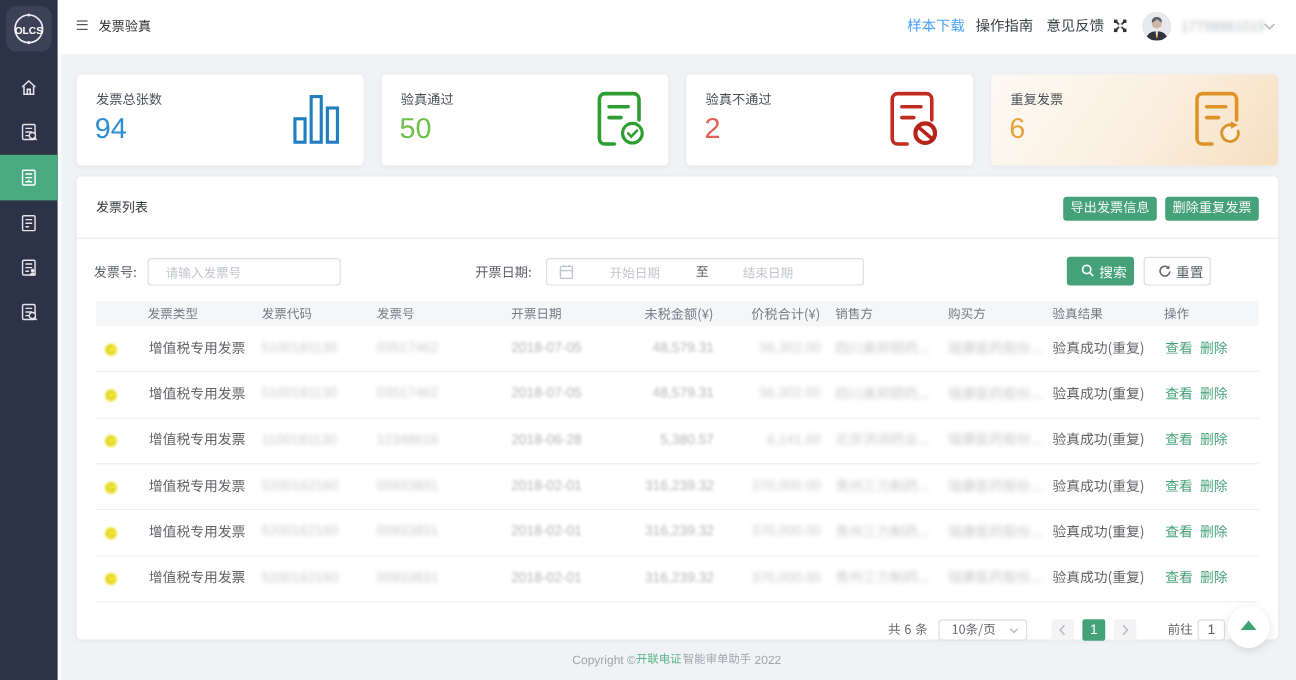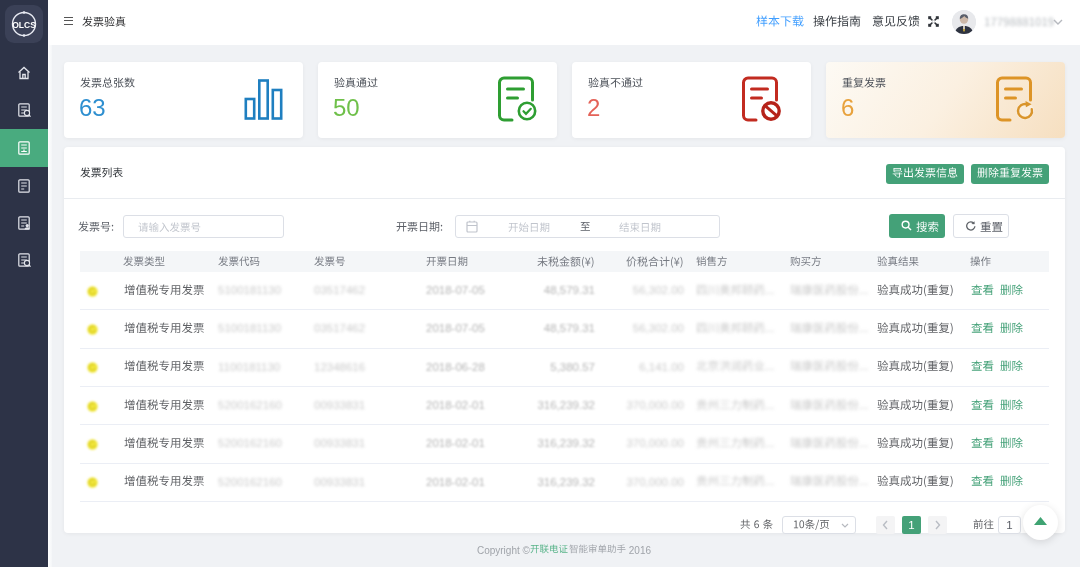--- a/index.html
+++ b/index.html
@@ -79,21 +79,21 @@
 <div style="position:absolute;left:64px;top:62px;width:239px;height:76px;background:#fff;border-radius:4px;box-shadow:0 1px 4px rgba(0,0,0,.05);"></div>
 <div style="position:absolute;left:80px;top:76.5px;"><svg style="vertical-align:top;" width="55.0" height="13.8" viewBox="0 0 55.0 13.8">
       <g fill="#4a4f57" transform="translate(0,9.7) scale(0.011000,-0.011000)">
         <path transform="translate(0,0)" d="M673 790C716 744 773 680 801 642L860 683C832 719 774 781 731 826ZM144 523C154 534 188 540 251 540H391C325 332 214 168 30 57C49 44 76 15 86 -1C216 79 311 181 381 305C421 230 471 165 531 110C445 49 344 7 240 -18C254 -34 272 -62 280 -82C392 -51 498 -5 589 61C680 -6 789 -54 917 -83C928 -62 948 -32 964 -16C842 7 736 50 648 108C735 185 803 285 844 413L793 437L779 433H441C454 467 467 503 477 540H930L931 612H497C513 681 526 753 537 830L453 844C443 762 429 685 411 612H229C257 665 285 732 303 797L223 812C206 735 167 654 156 634C144 612 133 597 119 594C128 576 140 539 144 523ZM588 154C520 212 466 281 427 361H742C706 279 652 211 588 154Z"></path>
         <path transform="translate(1000,0)" d="M646 107C729 60 834 -10 884 -56L942 -11C887 35 782 101 700 145ZM175 365V305H827V365ZM271 148C218 85 129 24 44 -14C61 -26 90 -51 102 -64C185 -20 281 51 341 124ZM54 236V173H463V2C463 -10 460 -14 445 -14C430 -15 383 -15 327 -13C337 -33 348 -61 351 -81C424 -81 470 -80 500 -69C531 -58 539 -39 539 0V173H949V236ZM125 661V430H881V661H646V738H929V800H65V738H347V661ZM416 738H575V661H416ZM195 604H347V488H195ZM416 604H575V488H416ZM646 604H807V488H646Z"></path>
         <path transform="translate(2000,0)" d="M759 214C816 145 875 52 897 -10L958 28C936 91 875 180 816 247ZM412 269C478 224 554 153 591 104L647 152C609 199 532 267 465 311ZM281 241V34C281 -47 312 -69 431 -69C455 -69 630 -69 656 -69C748 -69 773 -41 784 74C762 78 730 90 713 101C707 13 700 -1 650 -1C611 -1 464 -1 435 -1C371 -1 360 5 360 35V241ZM137 225C119 148 84 60 43 9L112 -24C157 36 190 130 208 212ZM265 567H737V391H265ZM186 638V319H820V638H657C692 689 729 751 761 808L684 839C658 779 614 696 575 638H370L429 668C411 715 365 784 321 836L257 806C299 755 341 685 358 638Z"></path>
         <path transform="translate(3000,0)" d="M846 795C790 692 697 595 598 533C615 522 644 496 656 483C756 552 856 660 919 774ZM117 577C112 480 100 352 88 273H288C278 93 266 21 248 3C239 -6 229 -8 212 -8C194 -8 145 -7 94 -3C106 -22 115 -50 116 -70C167 -73 217 -73 243 -71C274 -68 293 -62 311 -42C340 -12 352 75 364 310C365 320 366 341 366 341H166C172 391 177 450 182 506H360V802H93V732H288V577ZM474 -85C490 -71 518 -59 717 25C715 41 713 73 713 95L562 38V380H660C706 186 791 22 920 -66C932 -46 955 -20 972 -5C854 66 772 212 730 380H958V452H562V820H488V452H376V380H488V47C488 7 460 -12 442 -21C454 -36 469 -67 474 -85Z"></path>
         <path transform="translate(4000,0)" d="M443 821C425 782 393 723 368 688L417 664C443 697 477 747 506 793ZM88 793C114 751 141 696 150 661L207 686C198 722 171 776 143 815ZM410 260C387 208 355 164 317 126C279 145 240 164 203 180C217 204 233 231 247 260ZM110 153C159 134 214 109 264 83C200 37 123 5 41 -14C54 -28 70 -54 77 -72C169 -47 254 -8 326 50C359 30 389 11 412 -6L460 43C437 59 408 77 375 95C428 152 470 222 495 309L454 326L442 323H278L300 375L233 387C226 367 216 345 206 323H70V260H175C154 220 131 183 110 153ZM257 841V654H50V592H234C186 527 109 465 39 435C54 421 71 395 80 378C141 411 207 467 257 526V404H327V540C375 505 436 458 461 435L503 489C479 506 391 562 342 592H531V654H327V841ZM629 832C604 656 559 488 481 383C497 373 526 349 538 337C564 374 586 418 606 467C628 369 657 278 694 199C638 104 560 31 451 -22C465 -37 486 -67 493 -83C595 -28 672 41 731 129C781 44 843 -24 921 -71C933 -52 955 -26 972 -12C888 33 822 106 771 198C824 301 858 426 880 576H948V646H663C677 702 689 761 698 821ZM809 576C793 461 769 361 733 276C695 366 667 468 648 576Z"></path>
       </g>
     </svg></div>
-<div style="position:absolute;left:79px;top:93.5px;font-size:24px;color:#2e8fd0;font-family:'Liberation Sans',sans-serif;">63</div>
+<div style="position:absolute;left:79px;top:93.5px;font-size:24px;color:#2e8fd0;font-family:'Liberation Sans',sans-serif;">94</div>
 <div style="position:absolute;left:318px;top:62px;width:239px;height:76px;background:#fff;border-radius:4px;box-shadow:0 1px 4px rgba(0,0,0,.05);"></div>
 <div style="position:absolute;left:334px;top:76.5px;"><svg style="vertical-align:top;" width="44.0" height="13.8" viewBox="0 0 44.0 13.8">
       <g fill="#4a4f57" transform="translate(0,9.7) scale(0.011000,-0.011000)">
         <path transform="translate(0,0)" d="M31 148 47 85C122 106 214 131 304 157L297 215C198 189 101 163 31 148ZM533 530V465H831V530ZM467 362C496 286 523 186 531 121L593 138C584 203 555 301 526 376ZM644 387C661 312 679 212 684 147L746 157C740 222 722 320 702 396ZM107 656C100 548 88 399 75 311H344C331 105 315 24 294 2C286 -8 275 -10 259 -10C240 -10 194 -9 145 -4C156 -22 164 -48 165 -67C213 -70 260 -71 285 -69C315 -66 333 -60 350 -39C382 -7 396 87 412 342C413 351 414 373 414 373L347 372H335C347 480 362 660 372 795H64V730H303C295 610 282 468 270 372H147C156 456 165 565 171 652ZM667 847C605 707 495 584 375 508C389 493 411 463 420 448C514 514 605 608 674 718C744 621 845 517 936 451C944 471 961 503 974 520C881 580 773 686 710 781L732 826ZM435 35V-31H945V35H792C841 127 897 259 938 365L870 382C837 277 776 128 727 35Z"></path>
         <path transform="translate(1000,0)" d="M593 46C705 9 819 -40 888 -78L948 -26C875 11 752 59 639 95ZM346 92C282 49 157 -1 57 -27C73 -41 96 -66 108 -80C207 -52 333 -1 412 50ZM469 842 461 755H85V691H452L441 628H200V175H57V112H945V175H803V628H514L526 691H919V755H536L549 832ZM272 175V246H728V175ZM272 460H728V402H272ZM272 509V575H728V509ZM272 354H728V294H272Z"></path>
         <path transform="translate(2000,0)" d="M65 757C124 705 200 632 235 585L290 635C253 681 176 751 117 800ZM256 465H43V394H184V110C140 92 90 47 39 -8L86 -70C137 -2 186 56 220 56C243 56 277 22 318 -3C388 -45 471 -57 595 -57C703 -57 878 -52 948 -47C949 -27 961 7 969 26C866 16 714 8 596 8C485 8 400 15 333 56C298 79 276 97 256 108ZM364 803V744H787C746 713 695 682 645 658C596 680 544 701 499 717L451 674C513 651 586 619 647 589H363V71H434V237H603V75H671V237H845V146C845 134 841 130 828 129C816 129 774 129 726 130C735 113 744 88 747 69C814 69 857 69 883 80C909 91 917 109 917 146V589H786C766 601 741 614 712 628C787 667 863 719 917 771L870 807L855 803ZM845 531V443H671V531ZM434 387H603V296H434ZM434 443V531H603V443ZM845 387V296H671V387Z"></path>
         <path transform="translate(3000,0)" d="M79 774C135 722 199 649 227 602L290 646C259 693 193 763 137 813ZM381 477C432 415 493 327 521 275L584 313C555 365 492 449 441 510ZM262 465H50V395H188V133C143 117 91 72 37 14L89 -57C140 12 189 71 222 71C245 71 277 37 319 11C389 -33 473 -43 597 -43C693 -43 870 -38 941 -34C942 -11 955 27 964 47C867 37 716 28 599 28C487 28 402 36 336 76C302 96 281 116 262 128ZM720 837V660H332V589H720V192C720 174 713 169 693 168C673 167 603 167 530 170C541 148 553 115 557 93C651 93 712 94 747 107C783 119 796 141 796 192V589H935V660H796V837Z"></path>
       </g>
     </svg></div>
 <div style="position:absolute;left:333px;top:93.5px;font-size:24px;color:#6fc04a;font-family:'Liberation Sans',sans-serif;">50</div>
@@ -847,21 +847,21 @@
       </g>
     </svg><span style="font-size:4px;">&nbsp;</span><svg style="vertical-align:top;" width="57.0" height="11.9" viewBox="0 0 57.0 11.9">
       <g fill="#a0a4aa" transform="translate(0,8.4) scale(0.009500,-0.009500)">
         <path transform="translate(0,0)" d="M615 691H823V478H615ZM545 759V410H896V759ZM269 118H735V19H269ZM269 177V271H735V177ZM195 333V-80H269V-43H735V-78H811V333ZM162 843C140 768 100 693 50 642C67 634 96 616 110 605C132 630 153 661 173 696H258V637L256 601H50V539H243C221 478 168 412 40 362C57 349 79 326 89 310C194 357 254 414 288 472C338 438 413 384 443 360L495 411C466 431 352 501 311 523L316 539H503V601H328L329 637V696H477V757H204C214 780 223 805 231 829Z"></path>
         <path transform="translate(1000,0)" d="M383 420V334H170V420ZM100 484V-79H170V125H383V8C383 -5 380 -9 367 -9C352 -10 310 -10 263 -8C273 -28 284 -57 288 -77C351 -77 394 -76 422 -65C449 -53 457 -32 457 7V484ZM170 275H383V184H170ZM858 765C801 735 711 699 625 670V838H551V506C551 424 576 401 672 401C692 401 822 401 844 401C923 401 946 434 954 556C933 561 903 572 888 585C883 486 876 469 837 469C809 469 699 469 678 469C633 469 625 475 625 507V609C722 637 829 673 908 709ZM870 319C812 282 716 243 625 213V373H551V35C551 -49 577 -71 674 -71C695 -71 827 -71 849 -71C933 -71 954 -35 963 99C943 104 913 116 896 128C892 15 884 -4 843 -4C814 -4 703 -4 681 -4C634 -4 625 2 625 34V151C726 179 841 218 919 263ZM84 553C105 562 140 567 414 586C423 567 431 549 437 533L502 563C481 623 425 713 373 780L312 756C337 722 362 682 384 643L164 631C207 684 252 751 287 818L209 842C177 764 122 685 105 664C88 643 73 628 58 625C67 605 80 569 84 553Z"></path>
         <path transform="translate(2000,0)" d="M429 826C445 798 462 762 474 733H83V569H158V661H839V569H917V733H544L560 738C550 767 526 813 506 847ZM217 290H460V177H217ZM217 355V465H460V355ZM780 290V177H538V290ZM780 355H538V465H780ZM460 628V531H145V54H217V110H460V-78H538V110H780V59H855V531H538V628Z"></path>
         <path transform="translate(3000,0)" d="M221 437H459V329H221ZM536 437H785V329H536ZM221 603H459V497H221ZM536 603H785V497H536ZM709 836C686 785 645 715 609 667H366L407 687C387 729 340 791 299 836L236 806C272 764 311 707 333 667H148V265H459V170H54V100H459V-79H536V100H949V170H536V265H861V667H693C725 709 760 761 790 809Z"></path>
         <path transform="translate(4000,0)" d="M633 840C633 763 633 686 631 613H466V542H628C614 300 563 93 371 -26C389 -39 414 -64 426 -82C630 52 685 279 700 542H856C847 176 837 42 811 11C802 -1 791 -4 773 -4C752 -4 700 -3 643 1C656 -19 664 -50 666 -71C719 -74 773 -75 804 -72C836 -69 857 -60 876 -33C909 10 919 153 929 576C929 585 929 613 929 613H703C706 687 706 763 706 840ZM34 95 48 18C168 46 336 85 494 122L488 190L433 178V791H106V109ZM174 123V295H362V162ZM174 509H362V362H174ZM174 576V723H362V576Z"></path>
         <path transform="translate(5000,0)" d="M50 322V248H463V25C463 5 454 -2 432 -3C409 -3 330 -4 246 -2C258 -22 272 -55 278 -76C383 -77 449 -76 487 -63C524 -51 540 -29 540 25V248H953V322H540V484H896V556H540V719C658 733 768 753 853 778L798 839C645 791 354 765 116 753C123 737 132 707 134 688C238 692 352 699 463 710V556H117V484H463V322Z"></path>
       </g>
-    </svg><span style="font-size:10px;color:#a0a4aa;vertical-align:top;line-height:13px;"> 2016</span></div>
+    </svg><span style="font-size:10px;color:#a0a4aa;vertical-align:top;line-height:13px;"> 2022</span></div>
 <div style="position:absolute;left:1023px;top:505px;width:35px;height:35px;background:#fff;border-radius:50%;box-shadow:0 2px 8px rgba(0,0,0,.12);">
     <svg style="display:block" width="35" height="35">
       <path d="M17.5 12 L24 20 L11 20 Z" fill="#3fa372"></path>
     </svg>
   </div>
 <div style="position:absolute;left:48px;top:45px;width:4px;height:522px;background:linear-gradient(90deg,#ffffff,#f4f6f8);"></div>
 <div style="position:absolute;left:0;top:0;width:48px;height:567px;background:#2d3347;"></div>
 <div style="position:absolute;left:5px;top:5px;width:38px;height:38px;background:#3b4157;border-radius:9px;"></div>
 <div style="position:absolute;left:10px;top:10px;width:28px;height:28px;">
     <svg style="display:block" width="28" height="28" viewBox="0 0 28 28">

